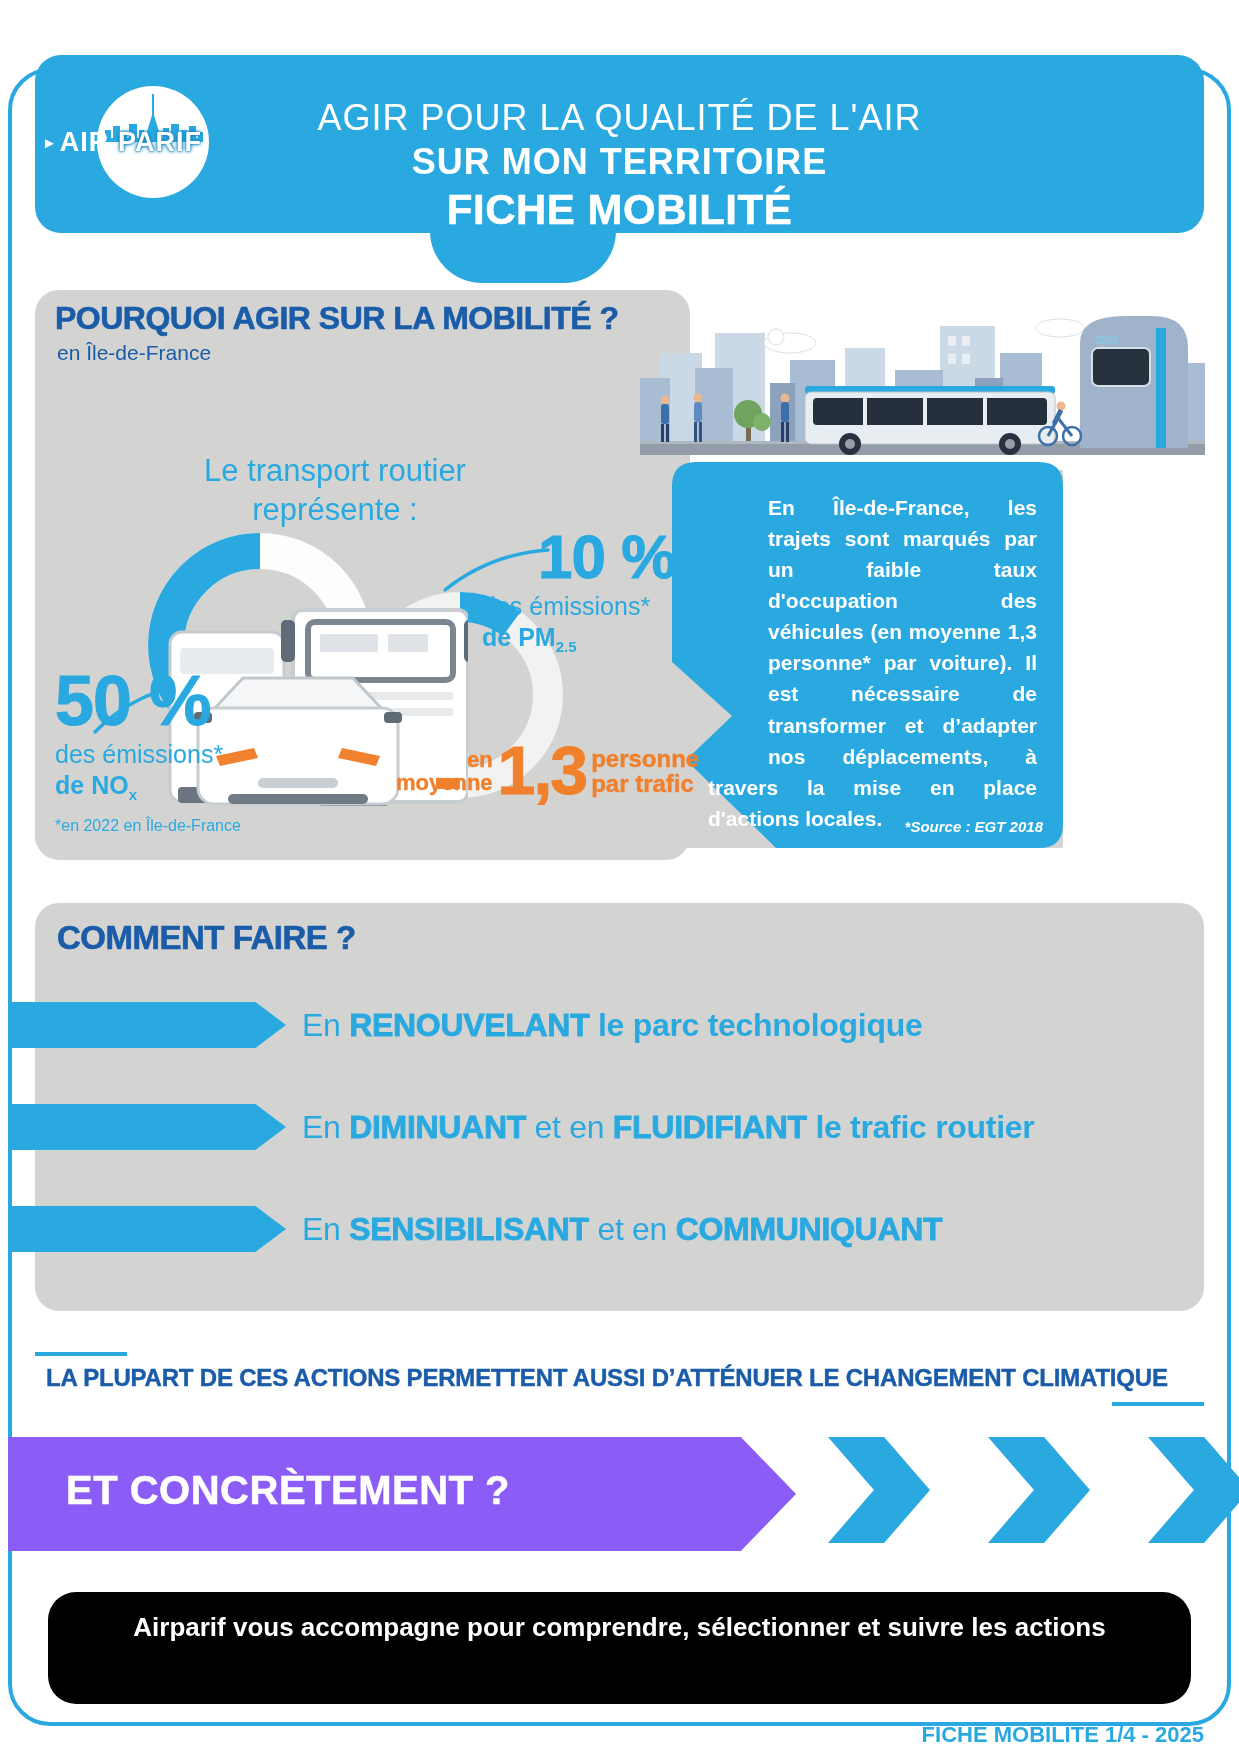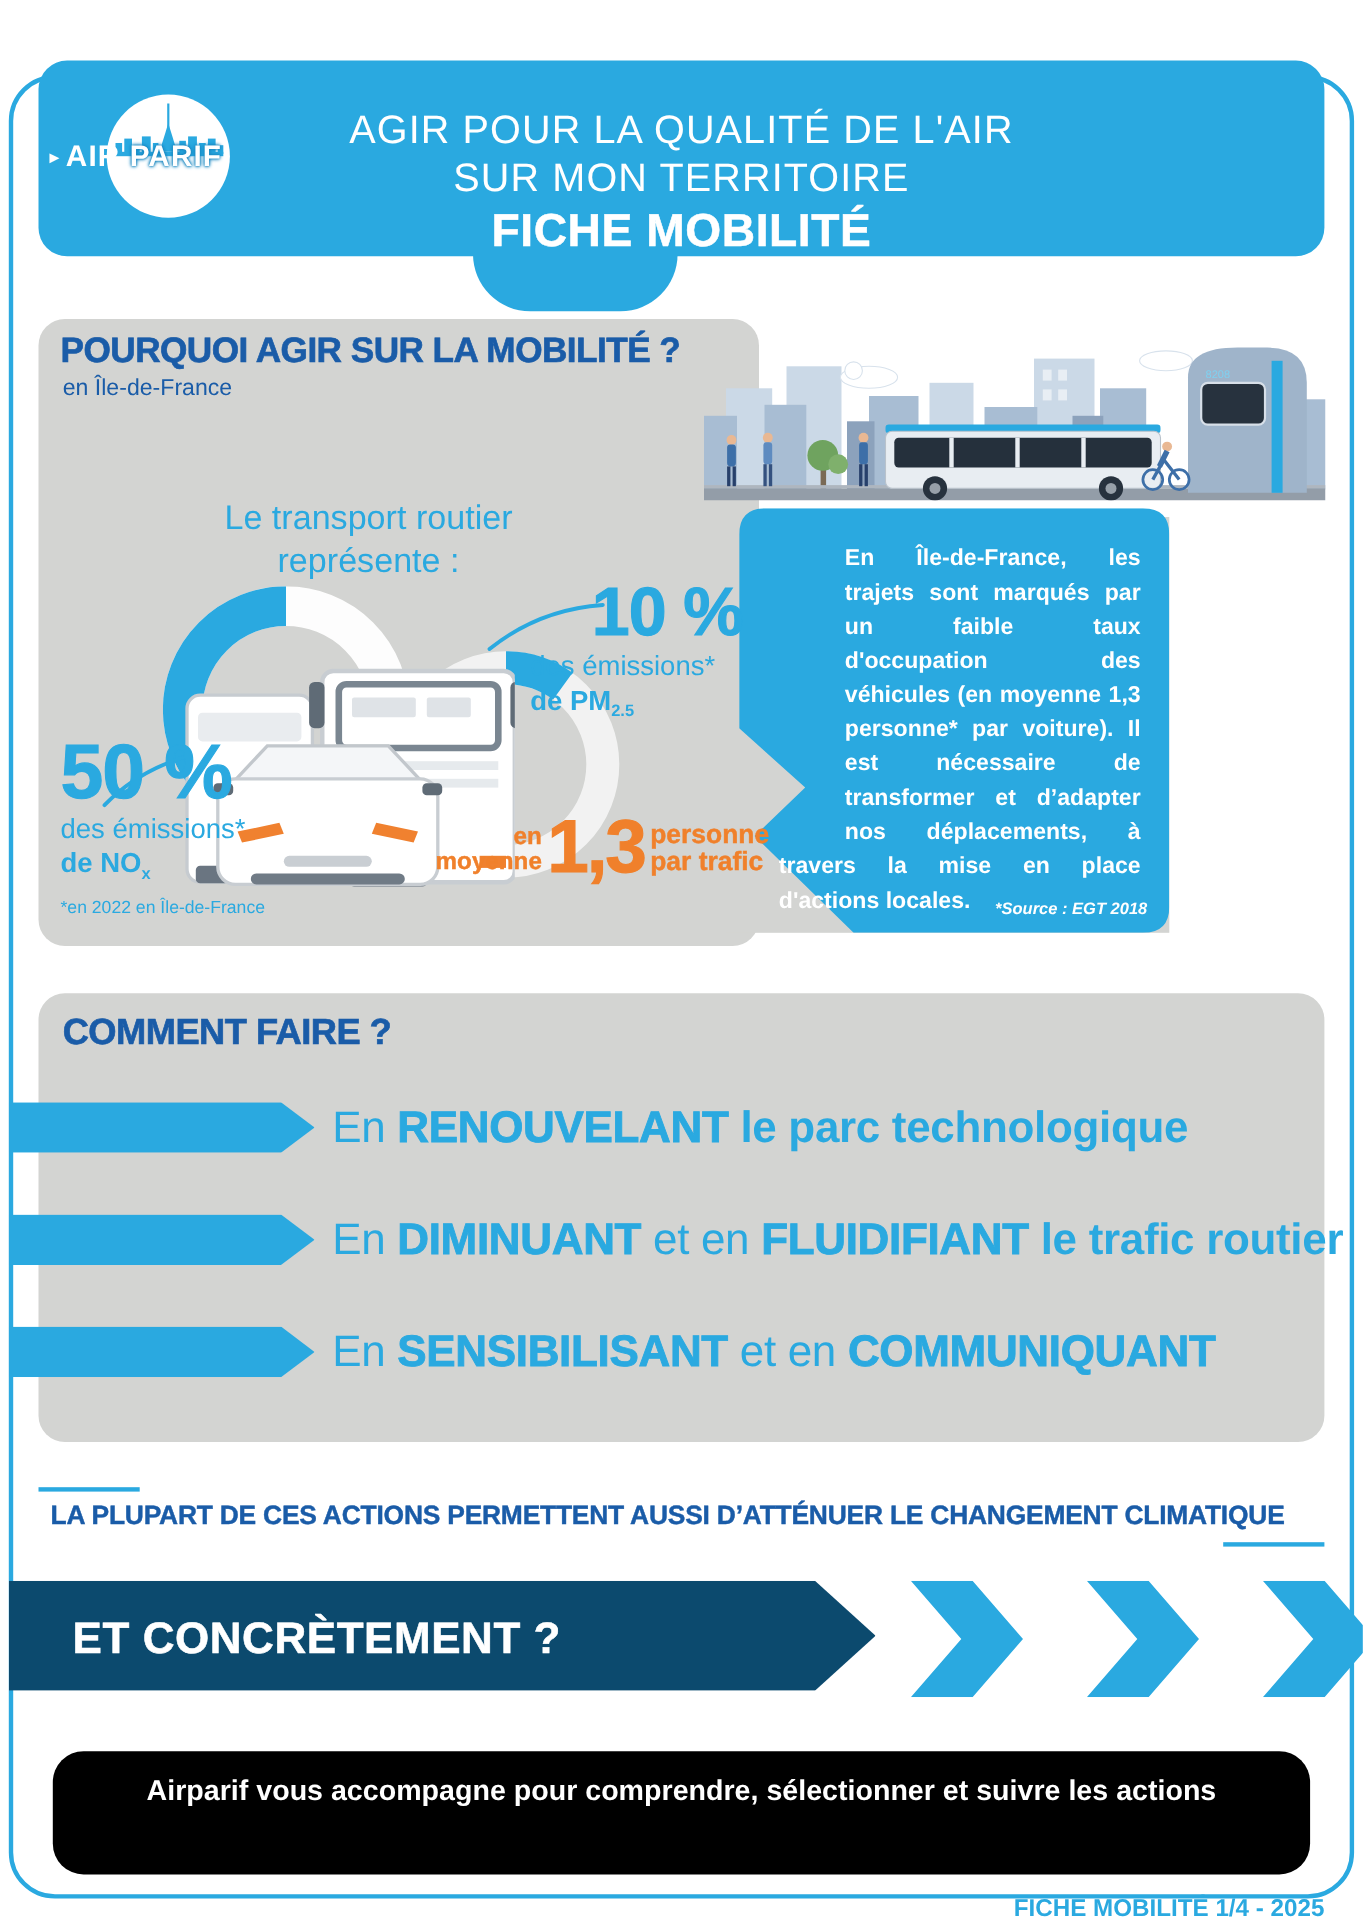--- a/index.html
+++ b/index.html
@@ -16,21 +16,21 @@
   .header-bump{left:430px;top:231px;width:186px;height:52px;background:#2AA9E0;
                border-radius:0 0 95px 95px;z-index:2;}
   .logo-circle{left:97px;top:86px;width:112px;height:112px;background:#fff;border-radius:50%;
                overflow:hidden;z-index:3;}
   .logo-text{left:42px;top:127px;z-index:4;color:#fff;font-size:27px;font-weight:700;
              letter-spacing:1px;white-space:nowrap;}
   .logo-text .tri{font-size:15px;vertical-align:3px;margin-right:2px;}
   .logo-text .parif{text-shadow:0 0 2px #1887c0,0 0 3px #1887c0,0 0 4px #1887c0;}
   .h-line{left:35px;width:1169px;text-align:center;color:#fff;z-index:3;margin-top:23px;}
   .h-line1{top:74px;font-size:36px;font-weight:400;letter-spacing:1px;}
-  .h-line2{top:118px;font-size:36px;font-weight:400;letter-spacing:1px;}
+  .h-line2{top:118px;font-size:36px;font-weight:700;letter-spacing:1px;}
   .h-fiche{top:163px;font-size:42px;font-weight:700;letter-spacing:.5px;
            -webkit-text-stroke:.5px #fff;}
 
   
   .panel-pourquoi{left:35px;top:290px;width:655px;height:570px;background:#D3D4D2;
                   border-radius:24px;z-index:1;}
   .gray-under-bubble{left:660px;top:470px;width:403px;height:378px;background:#D3D4D2;z-index:1;}
   .pq-title{left:55px;top:300px;font-size:32px;font-weight:700;color:#1A5CA8;z-index:4;
             letter-spacing:-.5px;-webkit-text-stroke:.6px #1A5CA8;white-space:nowrap;}
   .pq-region{left:57px;top:341px;font-size:21px;font-weight:400;color:#1A5CA8;z-index:4;}
@@ -69,36 +69,36 @@
                  font-weight:700;}
 
   
   .panel-comment{left:35px;top:903px;width:1169px;height:408px;background:#D3D4D2;
                  border-radius:24px;z-index:1;}
   .cf-title{left:57px;top:919px;font-size:33px;font-weight:700;color:#1A5CA8;z-index:4;
             -webkit-text-stroke:.6px #1A5CA8;letter-spacing:-.5px;}
   .bullet-arrow{left:8px;width:278px;height:46px;background:#2AA9E0;z-index:2;
                 clip-path:polygon(0 0,89% 0,100% 50%,89% 100%,0 100%);}
   .ba1{top:1002px;} .ba2{top:1104px;} .ba3{top:1206px;}
-  .bullet-text{left:302px;width:900px;height:46px;line-height:46px;font-size:40px;
+  .bullet-text{left:302px;width:900px;height:46px;line-height:46px;font-size:32px;
                color:#2AA9E0;z-index:2;white-space:nowrap;letter-spacing:-.3px;}
   .bt1{top:1002px;} .bt2{top:1104px;} .bt3{top:1206px;}
   .seg-norm{font-weight:400;}
   .seg-bold{font-weight:700;}
   .seg-heavy{font-weight:700;-webkit-text-stroke:.8px #2AA9E0;}
 
   
   .cl-line{height:4px;width:92px;background:#2AA9E0;z-index:2;}
   .cl-left{left:35px;top:1352px;}
   .cl-right{left:1112px;top:1402px;}
   .cl-text{left:46px;top:1364px;width:1170px;font-size:24px;font-weight:700;color:#1A5CA8;
            z-index:2;letter-spacing:-.2px;-webkit-text-stroke:.4px #1A5CA8;white-space:nowrap;}
 
   
-  .banner{left:8px;top:1437px;width:788px;height:100px;background:#0c4a6e;z-index:2;
+  .banner{left:8px;top:1437px;width:788px;height:114px;background:#8b5cf6;z-index:2;
           clip-path:polygon(0 0,93% 0,100% 50%,93% 100%,0 100%);}
   .banner-text{padding-left:58px;line-height:106px;font-size:40px;font-weight:700;color:#fff;
                -webkit-text-stroke:.5px #fff;letter-spacing:.5px;white-space:nowrap;}
   .chevrons{left:828px;top:1437px;display:flex;gap:58px;z-index:2;}
   .chev{width:102px;height:106px;background:#2AA9E0;
         clip-path:polygon(0 0,55% 0,100% 50%,55% 100%,0 100%,45% 50%);}
 
   
   .bottom-box{left:48px;top:1592px;width:1143px;height:112px;background:#000000;
               border-radius:28px;z-index:2;text-align:center;color:#fff;box-sizing:border-box;

